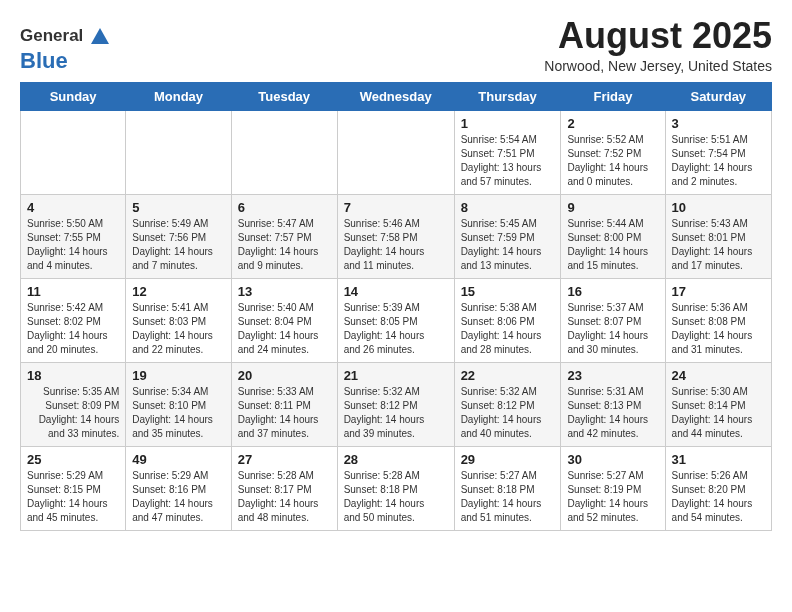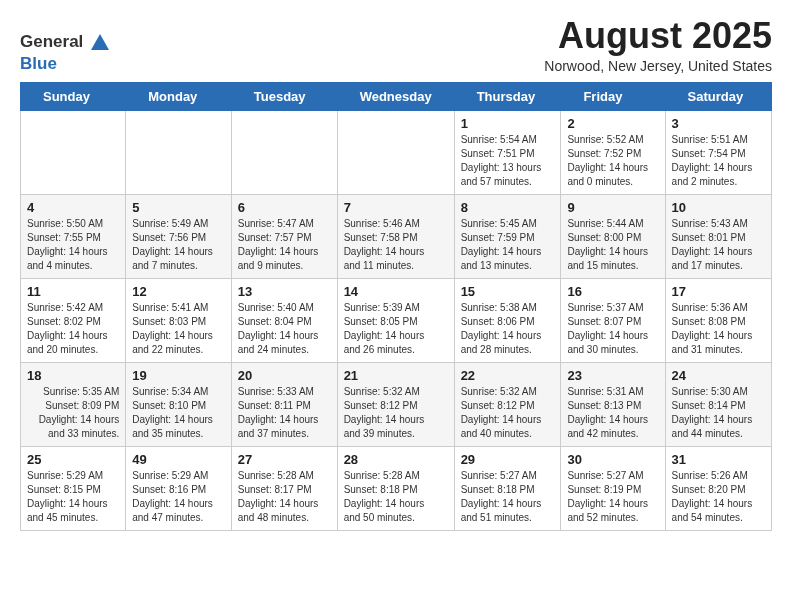--- a/index.html
+++ b/index.html
@@ -40,21 +40,21 @@
       margin-top: 2px;
     }
     .calendar-table {
       width: 100%;
       border-collapse: collapse;
       border: 1px solid #ccc;
     }
     .calendar-table th {
       background: #2a6db5;
       color: #fff;
-      text-align: left;
+      text-align: center;
       padding: 6px 22px;
       font-size: 13px;
       font-weight: bold;
       border: 1px solid #2a6db5;
     }
     .calendar-table td {
       vertical-align: top;
       border: 1px solid #ccc;
       padding: 5px 6px;
       width: calc(100% / 7);
@@ -90,21 +90,21 @@
   <div class="logo-wrapper">
     <div class="logo-row">
       <div>
         <span style="font-size:17px;font-weight:bold;color:#333;">General</span>
         <svg width="22" height="22" viewBox="0 0 22 22" style="vertical-align:middle;margin:0 1px;">
           <polygon points="11,2 20,18 2,18" fill="#2a6db5"></polygon>
         </svg>
       </div>
     </div>
     <div>
-      <span style="font-size:17px;font-weight:bold;color:#2a6db5;">Blue</span>
+      <span style="font-size:22px;font-weight:bold;color:#2a6db5;">Blue</span>
     </div>
   </div>
   <div class="title-area">
     <div class="month-title">August 2025</div>
     <div class="location-title">Norwood, New Jersey, United States</div>
   </div>
 </div>
 
 <table class="calendar-table">
   <thead>

